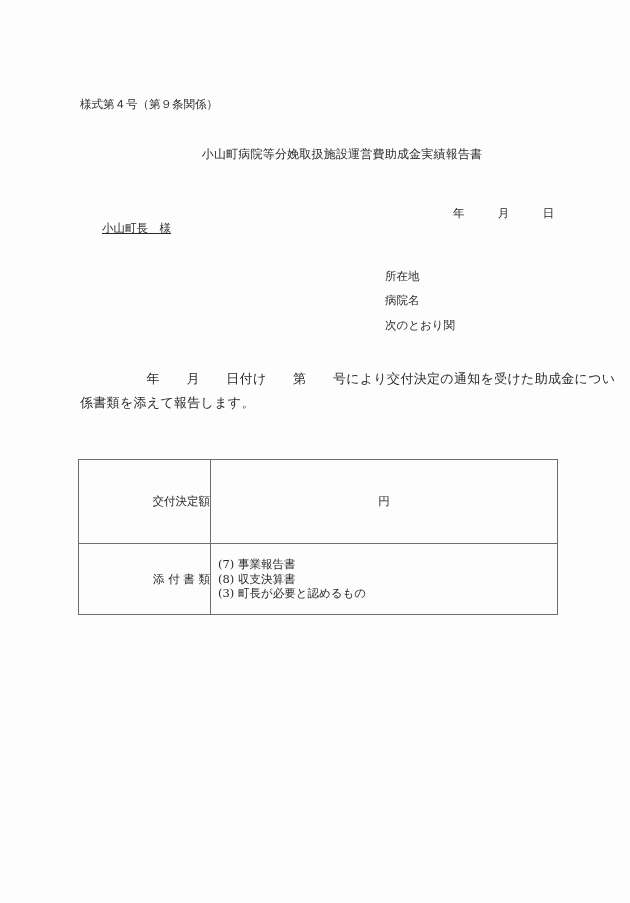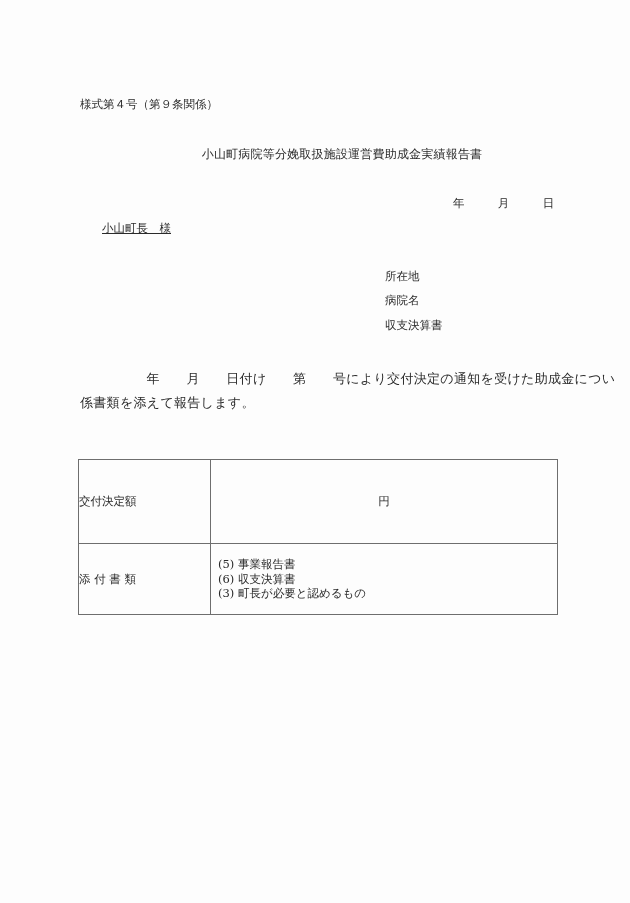--- a/index.html
+++ b/index.html
@@ -8,39 +8,39 @@
       background: #fdfdfd;
       position: relative;
       overflow: hidden;
       font-family: "DejaVu Serif", "Liberation Serif", serif;
       color: #2a2a2a;
       font-size: 11.5px;
     }
     .abs { position: absolute; white-space: nowrap; line-height: 1; }
     #form-number { left: 80px; top: 99px; }
     #doc-title { left: 0; width: 622px; top: 148px; text-align: center; font-size: 12px; letter-spacing: 0.2px; padding-left: 31px; }
-    #date-line { left: 453px; top: 198px; }
+    #date-line { left: 453px; top: 208px; }
     #date-line span { display: inline-block; }
     #addressee { left: 102px; top: 223px; text-decoration: underline; }
     .applicant { left: 370px; margin-left: 15px; }
     #body-text {
       position: absolute; left: 80px; top: 367px; width: 480px;
       line-height: 24px; font-size: 13px;
       letter-spacing: 0.3px;
       white-space: normal;
       text-align: justify;
     }
     #body-text .line { display: block; white-space: nowrap; }
     table#info-table {
       position: absolute; left: 78px; top: 459px;
       width: 480px;
       border-collapse: collapse;
     }
     #info-table td { border: 1.3px solid #6e6e6e; padding: 0; }
-    #info-table td.label { width: 131px; text-align: left; }
+    #info-table td.label { width: 131px; text-align: right; }
     #info-table tr.r1 td { height: 83px; }
     #info-table tr.r2 td { height: 70px; }
     #info-table td.amount { text-align: center; }
     .doc-list { padding-left: 7px !important; vertical-align: middle; }
     .doc-list div { line-height: 14.5px; }
   </style>
 </head>
 <body>
 
 <div id="form-number" class="abs">様式第４号（第９条関係）</div>
@@ -52,35 +52,35 @@
   <span style="width:26px"></span>
   <span>月</span>
   <span style="width:26px"></span>
   <span>日</span>
 </div>
 
 <div id="addressee" class="abs">小山町長　様</div>
 
 <div class="abs applicant" style="top:271px">所在地</div>
 <div class="abs applicant" style="top:295px">病院名</div>
-<div class="abs applicant" style="top:320px">収支決算書</div>
+<div class="abs applicant" style="top:320px">次のとおり関</div>
 
 <div id="body-text">
   <span class="line">　　　　　年　　月　　日付け　　第　　号により交付決定の通知を受けた助成金につい</span>
   <span class="line">係書類を添えて報告します。</span>
 </div>
 
 <table id="info-table">
   <tbody>
       <tr class="r1">
     <td class="label">交付決定額</td>
     <td class="amount">円</td>
   </tr>
   <tr class="r2">
     <td class="label">添 付 書 類</td>
     <td class="doc-list">
-      <div>(5)  事業報告書</div>
-      <div>(6)  収支決算書</div>
+      <div>(7)  事業報告書</div>
+      <div>(8)  収支決算書</div>
       <div>(3)  町長が必要と認めるもの</div>
     </td>
   </tr>
 </tbody>
   </table>
 
 </body></html>

